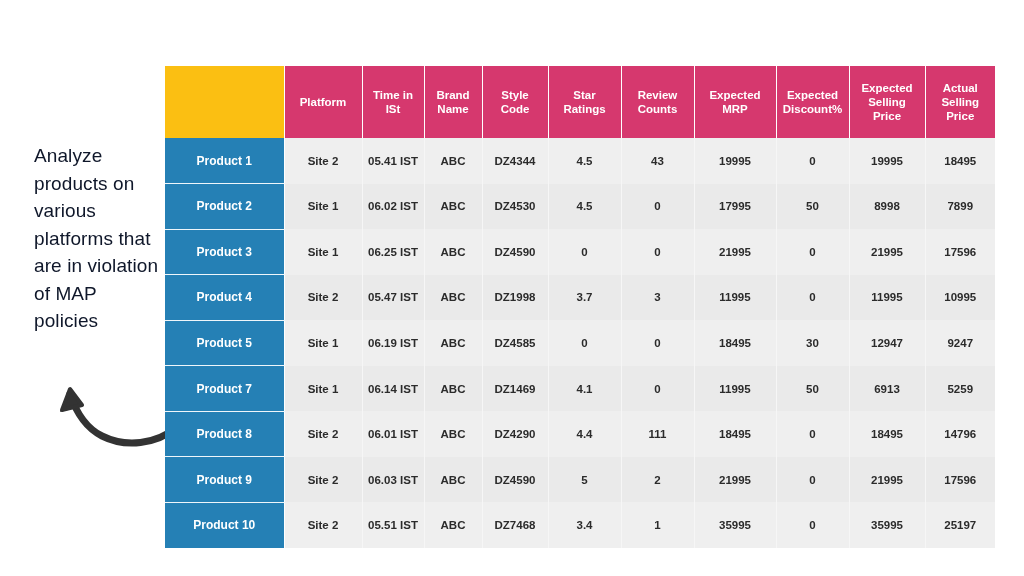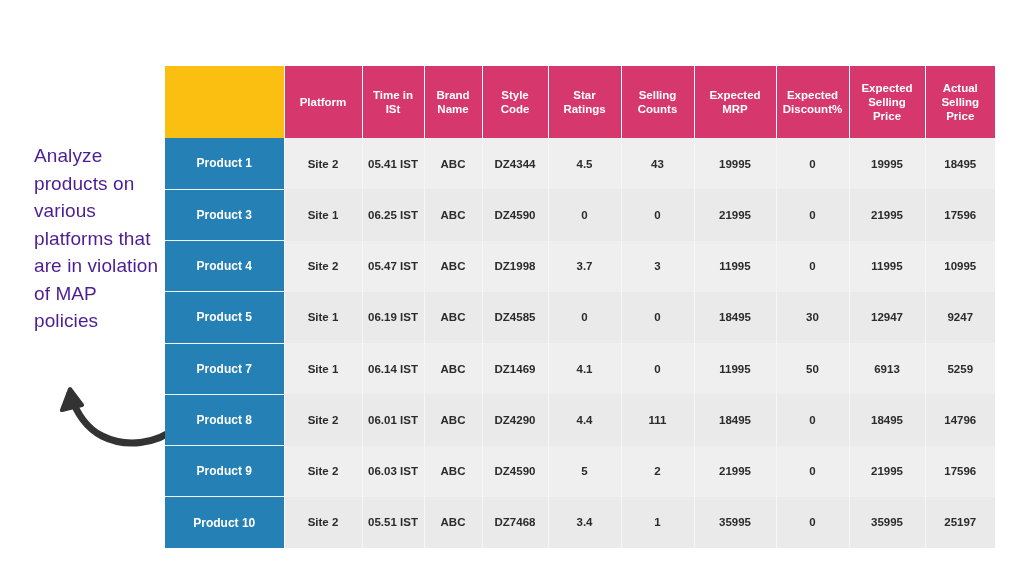--- a/index.html
+++ b/index.html
@@ -15,21 +15,21 @@
     font-family: "Liberation Sans", sans-serif;
     -webkit-font-smoothing: antialiased;
   }
 
   
   #annotation {
     position: absolute;
     left: 34px;
     top: 142px;
     width: 126px;
-    color: #4c1d95;
+    color: #0f172a;
     font-size: 19px;
     line-height: 27.5px;
     font-weight: 400;
     letter-spacing: 0.1px;
   }
 
   #arrow-wrap {
     position: absolute;
     left: 52px;
     top: 368px;
@@ -140,21 +140,21 @@
         <col class="c-asp">
     </colgroup>
     <thead>
       <tr>
         <th class="corner"></th>
         <th>Platform</th>
         <th>Time in ISt</th>
         <th>Brand Name</th>
         <th>Style Code</th>
         <th>Star Ratings</th>
-        <th>Selling Counts</th>
+        <th>Review Counts</th>
         <th>Expected MRP</th>
         <th>Expected Discount%</th>
         <th>Expected Selling Price</th>
         <th>Actual Selling Price</th>
       </tr>
     </thead>
     <tbody id="table-body">
         <tr>
           <td class="prod-cell">Product 1</td>
           <td>Site 2</td>
@@ -162,20 +162,33 @@
           <td>ABC</td>
           <td>DZ4344</td>
           <td>4.5</td>
           <td>43</td>
           <td>19995</td>
           <td>0</td>
           <td>19995</td>
           <td>18495</td>
         </tr>
         <tr>
+          <td class="prod-cell">Product 2</td>
+          <td>Site 1</td>
+          <td>06.02 IST</td>
+          <td>ABC</td>
+          <td>DZ4530</td>
+          <td>4.5</td>
+          <td>0</td>
+          <td>17995</td>
+          <td>50</td>
+          <td>8998</td>
+          <td>7899</td>
+        </tr>
+        <tr>
           <td class="prod-cell">Product 3</td>
           <td>Site 1</td>
           <td>06.25 IST</td>
           <td>ABC</td>
           <td>DZ4590</td>
           <td>0</td>
           <td>0</td>
           <td>21995</td>
           <td>0</td>
           <td>21995</td>

